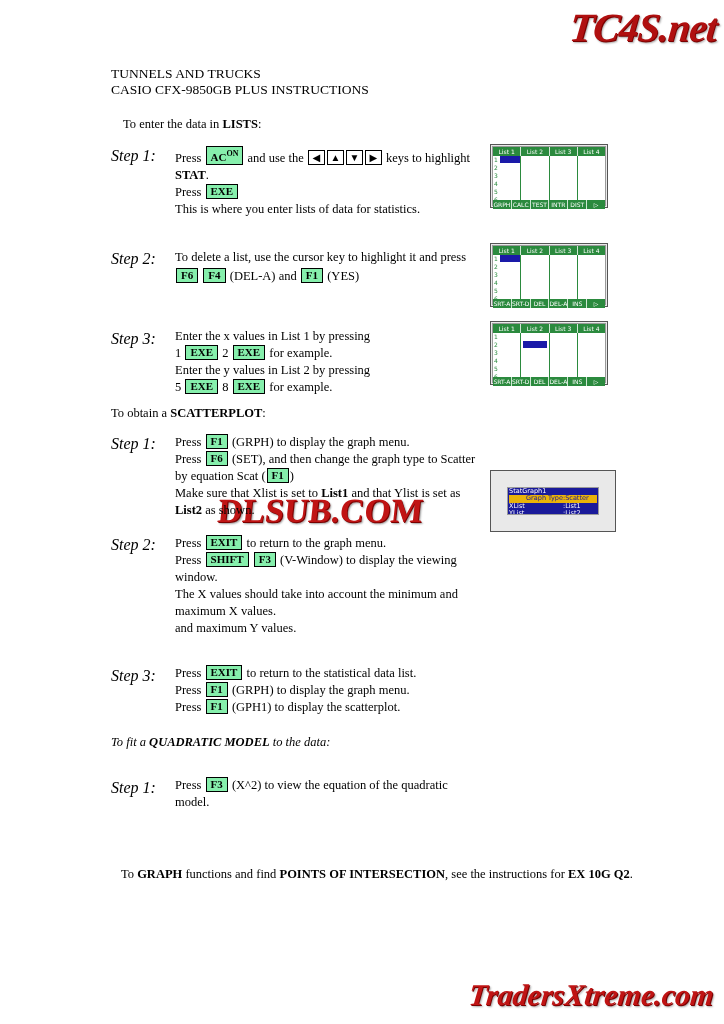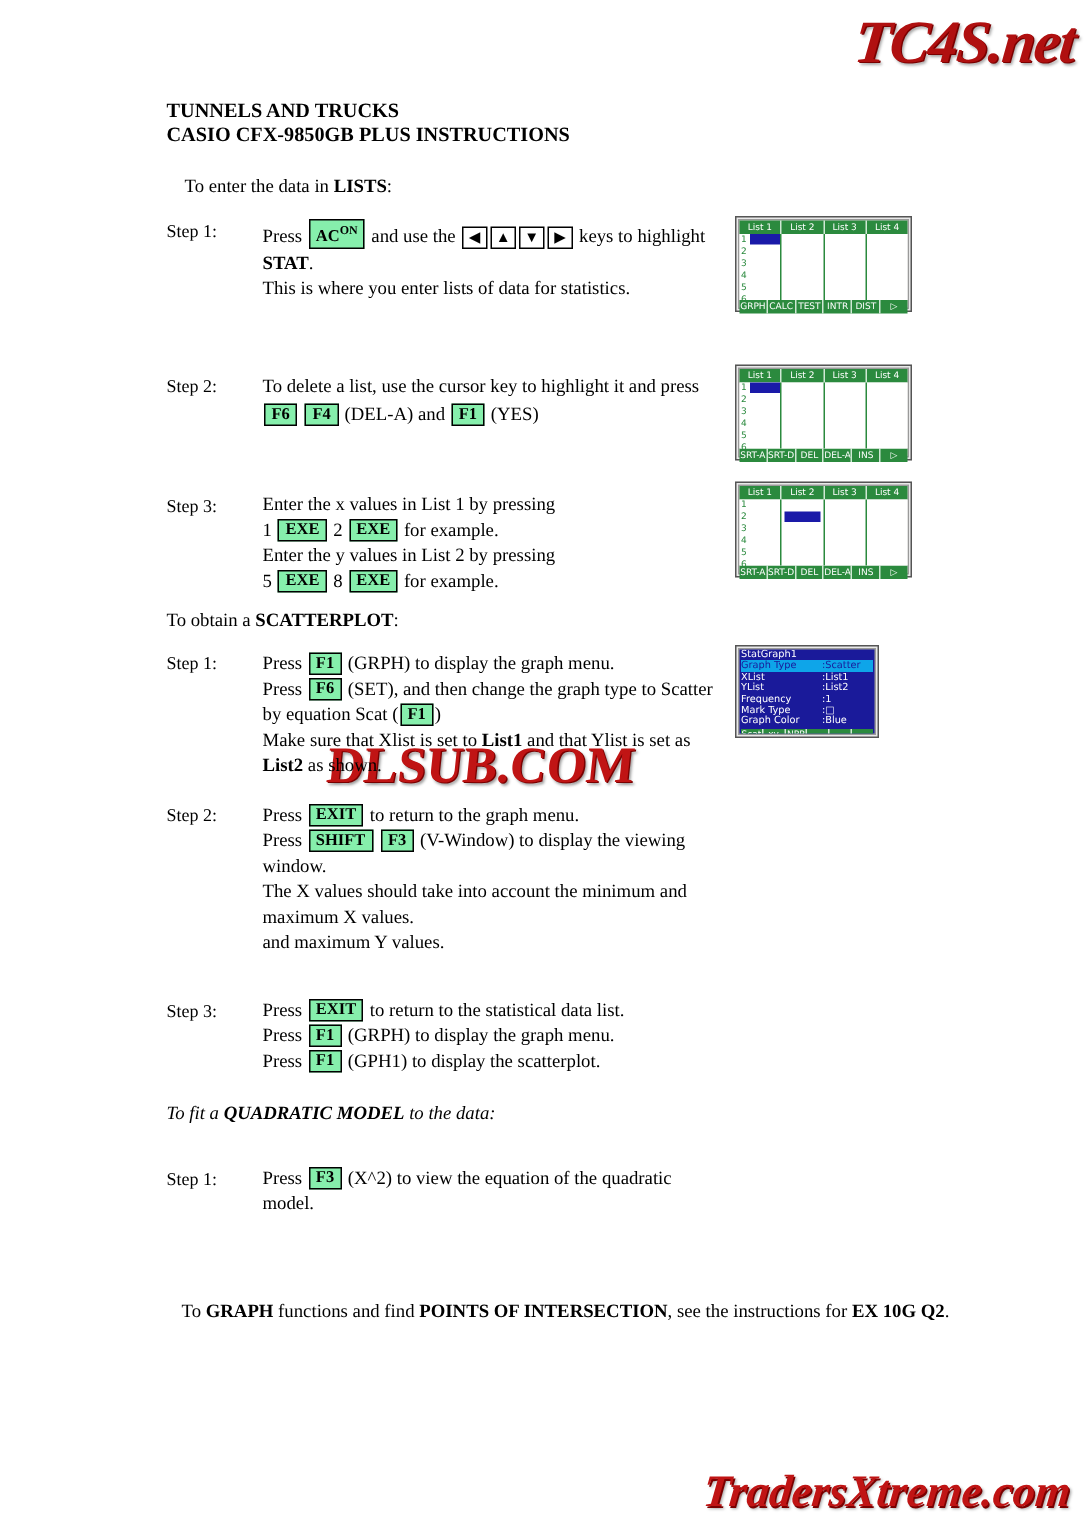--- a/index.html
+++ b/index.html
@@ -66,31 +66,32 @@
       2px 2px 2px rgba(0,0,0,0.35);
     transform: skewX(-6deg);
   }
 
   
   .title {
     position: absolute;
     left: 111px;
     top: 66px;
     font-size: 13.5px;
-    font-weight: bold;
+    font-weight: normal;
     line-height: 16px;
   }
   .para {
     position: absolute;
     font-size: 12.5px;
     line-height: 17px;
   }
   .steplabel {
     position: absolute;
-    font-size: 12px;
+    font-style: italic;
+    font-size: 16px;
   }
   b { font-weight: bold; }
 
   
   .key {
     display: inline-block;
     border: 1px solid #000;
     padding: 0px 4px;
     font-size: 11px;
     font-weight: bold;
@@ -194,43 +195,44 @@
     text-align: center;
     border-right: 1px solid #cfe8d4;
     overflow: hidden;
     white-space: nowrap;
   }
   .calc-ftr div:last-child { border-right: none; }
 
   
   .calc-set {
     position: absolute;
-    width: 96px;
+    width: 126px;
     height: 62px;
     border: 1px solid #555;
     background: #e9e9e9;
     box-sizing: border-box;
-    padding: 1px;
+    padding: 16px;
+    margin-top: 40px;
   }
   .calc-set-inner {
     width: 100%;
     height: 100%;
     background: #1a1a9a;
     color: #ffffff;
     font-family: "DejaVu Sans", sans-serif;
     font-size: 6.5px;
     line-height: 7.4px;
     box-sizing: border-box;
     border: 1px solid #9a9a9a;
     padding: 0 1px;
     overflow: hidden;
   }
   .set-row { display: flex; white-space: nowrap; }
   .set-row .lbl { width: 54px; }
-  .set-row.hl { background: #0ea5e9; color: #1a1a9a; }
+  .set-row.hl { background: #eab308; color: #1a1a9a; text-align: right; }
   .set-ftr {
     display: flex;
     background: #2b8a3e;
     color: #ffffff;
     font-size: 6px;
     line-height: 8px;
     margin-top: 1px;
   }
   .set-ftr div {
     flex: 1;
@@ -262,20 +264,24 @@
   <div class="para" style="left:175px; top:146px; width:300px;">
     <div>
       <span>Press</span>
       <span class="key sup"><span>AC</span><sup>ON</sup></span>
       <span>and use the</span>
       <span class="arrowkey">◀</span><span class="arrowkey">▲</span><span class="arrowkey">▼</span><span class="arrowkey">▶</span>
       <span>keys to highlight</span>
     </div>
     <div>
       <b>STAT</b><span>.</span>
+    </div>
+    <div>
+      <span>Press</span>
+      <span class="key">EXE</span>
     </div>
     <div>This is where you enter lists of data for statistics.</div>
   </div>
 
   <div class="calc" style="left:490px; top:144px;">
     <div class="calc-inner">
       <div class="calc-hdr">
         <div>List 1</div>
         <div>List 2</div>
         <div>List 3</div>

